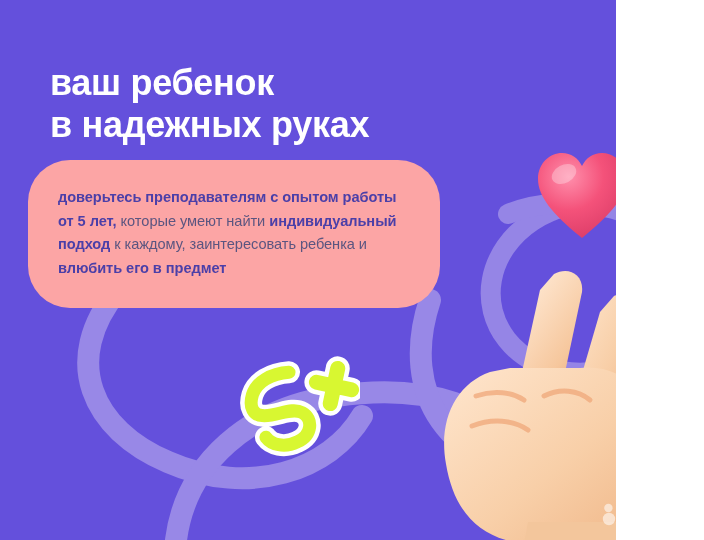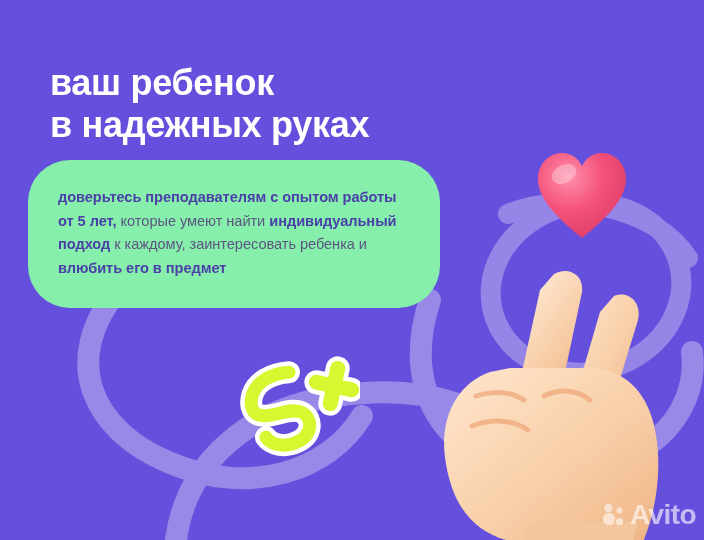--- a/index.html
+++ b/index.html
@@ -2,21 +2,21 @@
 <html><head>
 <meta charset="utf-8">
 <style>
   html, body {
     margin: 0;
     padding: 0;
     background: #ffffff;
   }
   #poster {
     position: relative;
-    width: 704px;
+    width: 616px;
     height: 540px;
     overflow: hidden;
     background: #6450DC;
     font-family: "Liberation Sans", sans-serif;
     -webkit-font-smoothing: antialiased;
   }
 
   
   .ribbon-layer {
     position: absolute;
@@ -40,21 +40,21 @@
     white-space: pre-line;
   }
 
   
   .callout {
     position: absolute;
     left: 28px;
     top: 160px;
     width: 412px;
     height: 148px;
-    background: #86efac;
+    background: #fca5a5;
     border-radius: 42px;
     box-sizing: border-box;
     padding: 26px 30px 12px 30px;
   }
   .callout-text {
     color: #5B5580;
     font-size: 14.6px;
     line-height: 1.62;
     letter-spacing: -0.05px;
   }

